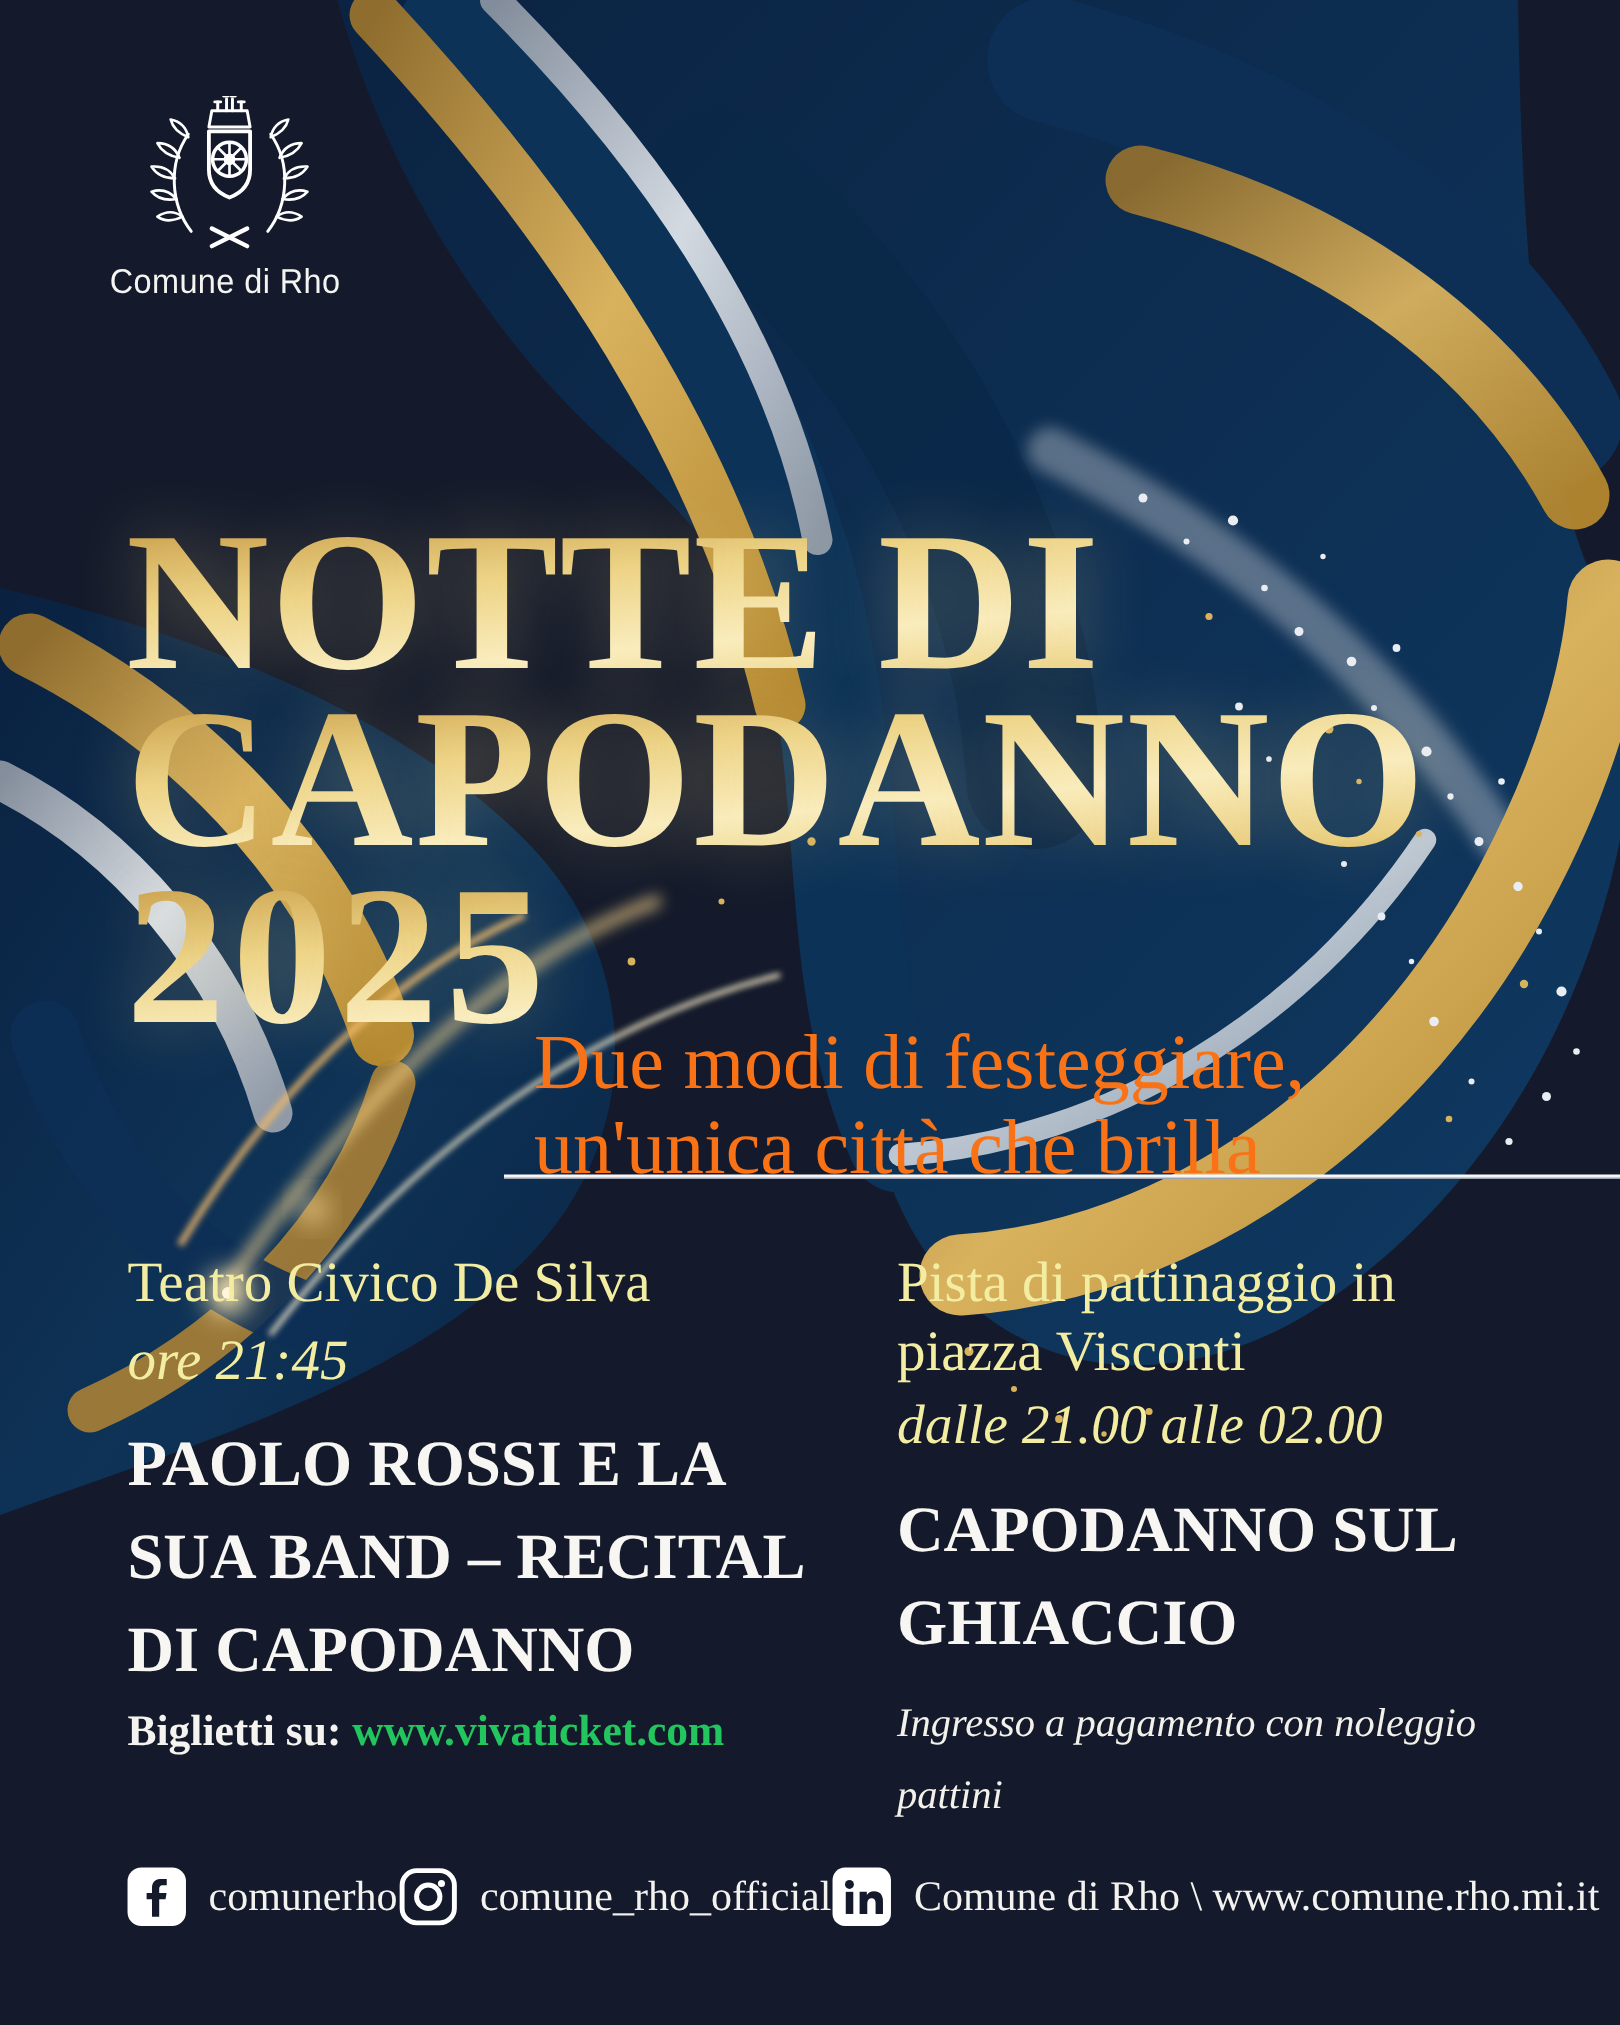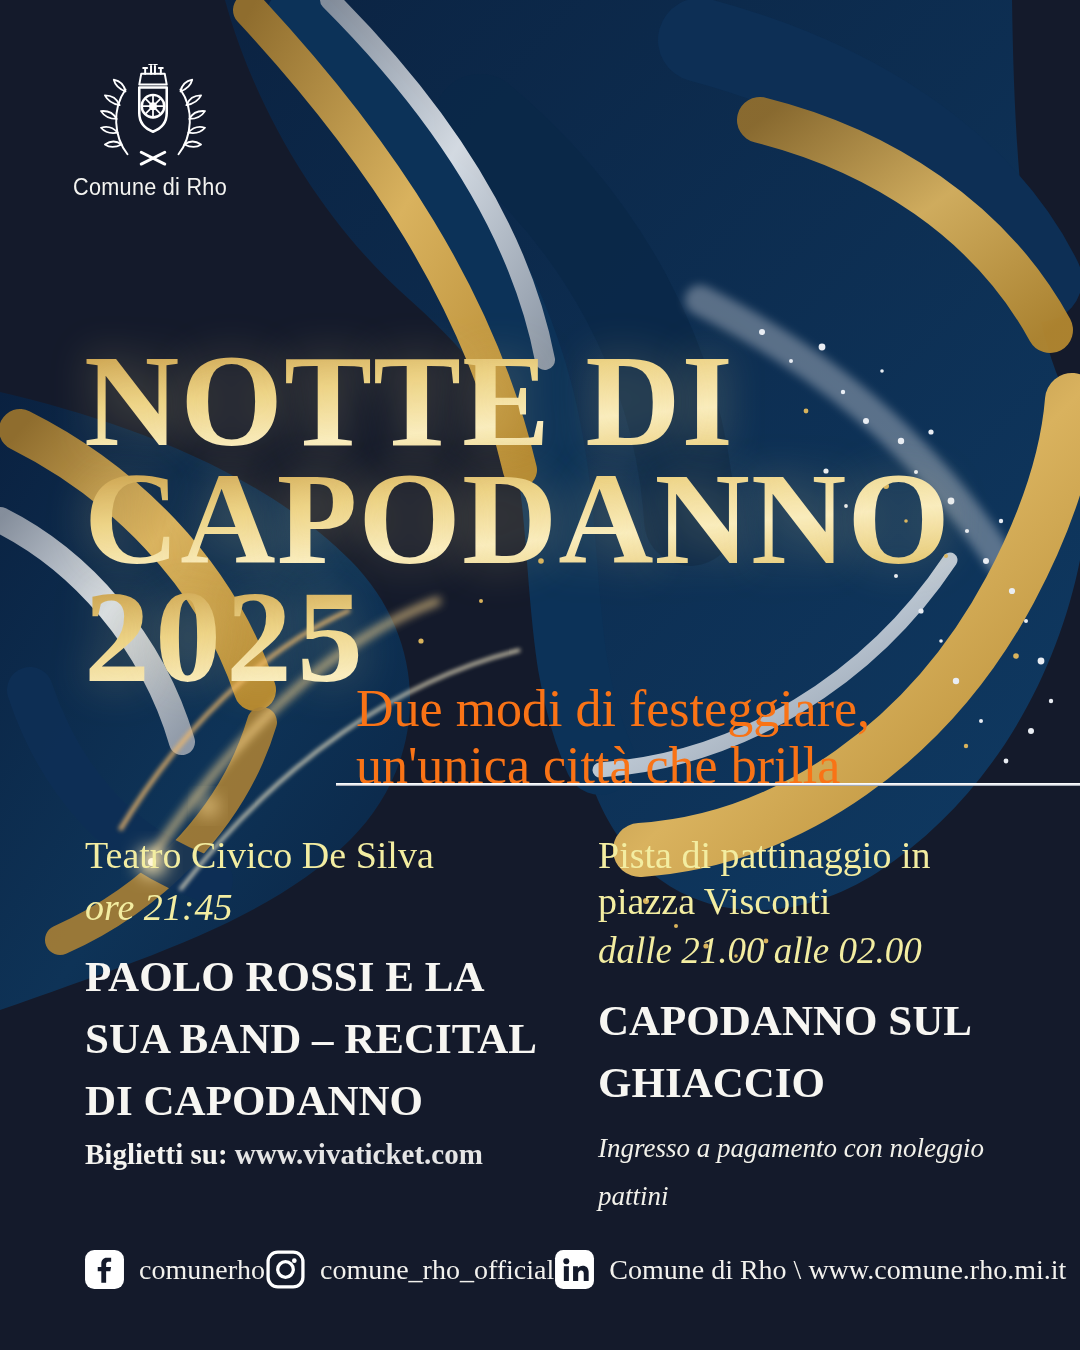--- a/index.html
+++ b/index.html
@@ -35,26 +35,26 @@
   .divider{position:absolute;left:336px;right:0;top:783px;height:3px;z-index:3;
            background:linear-gradient(180deg,#ffffff 0%,#f2f4f8 45%,#868d9b 100%);}
   
   .events{position:absolute;left:85px;right:58px;top:832px;z-index:3;display:grid;
           grid-template-columns:513px auto;}
   .venue{color:#f3eda1;font-size:38px;line-height:46px;font-weight:400;}
   .time{color:#f3eda1;font-size:38px;line-height:46px;font-style:italic;margin-top:6px;}
   .event-title{color:#f7f6f2;font-size:43px;line-height:62px;font-weight:700;margin-top:16px;}
   .event-title span{display:block;}
   .tickets{margin-top:2px;font-size:29px;line-height:40px;font-weight:700;color:#f4f3ef;}
-  .tickets .url{color:#e5e5e5;}
+  .tickets .url{color:#22c55e;}
   .note{margin-top:10px;color:#f2f1ea;font-size:27px;line-height:48px;font-style:italic;}
   .rink .time{font-size:37px;margin-top:4px;}
   
   .footer{position:absolute;left:84px;right:40px;top:1244px;height:46px;z-index:3;
-          display:flex;align-items:flex-end;color:#f3f2ee;font-size:28px;}
+          display:flex;align-items:flex-start;color:#f3f2ee;font-size:28px;}
   .social{display:flex;align-items:center;}
   .social .icn{width:41px;height:41px;flex:0 0 auto;display:block;}
   .social .handle{margin-left:14px;white-space:nowrap;}
   .gap1{width:24px;}.gap2{width:27px;}
 </style>
 </head>
 <body>
 
 <div class="poster">
 

